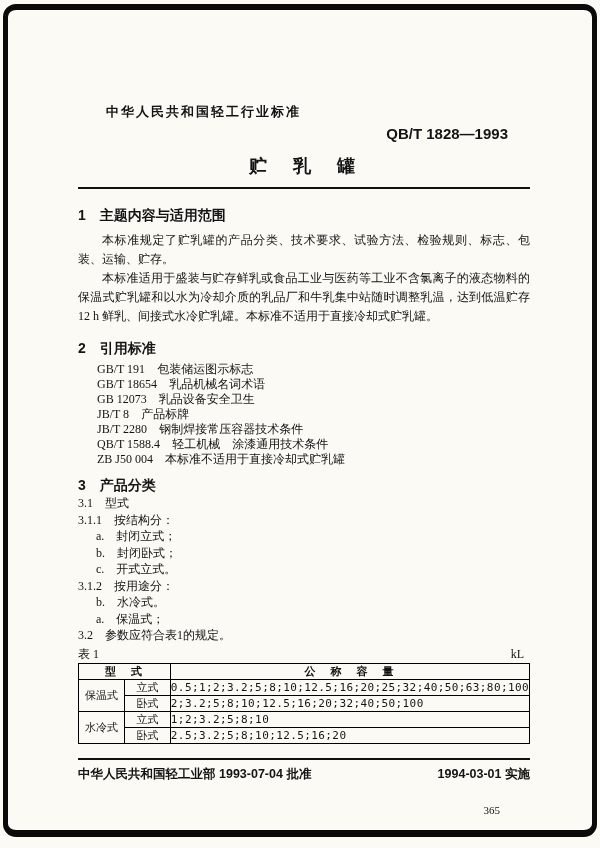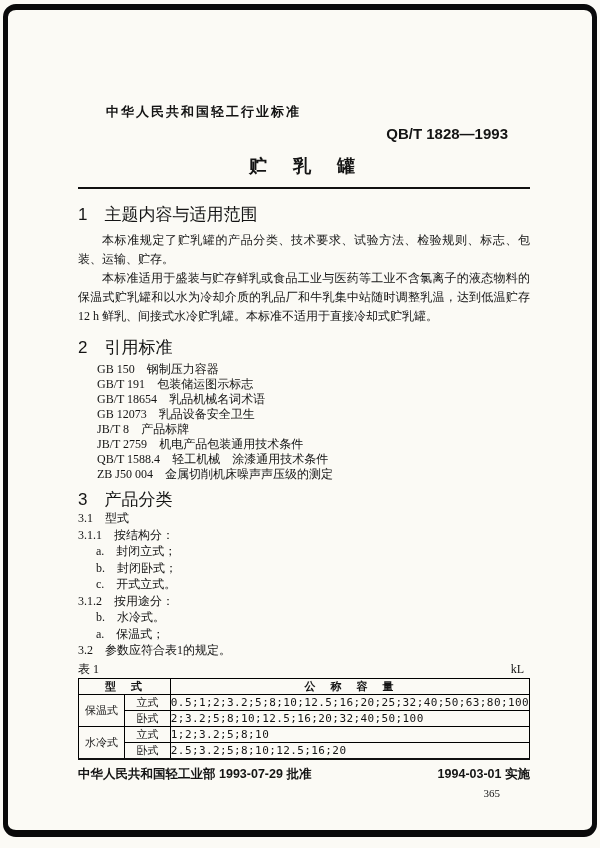--- a/index.html
+++ b/index.html
@@ -30,21 +30,21 @@
   .std-code { font-family:"Liberation Sans","DejaVu Sans",sans-serif; font-weight:bold; font-size:15px; }
   .doc-title {
     margin-top:11px; text-align:center;
     font-family:"Liberation Sans","DejaVu Sans",sans-serif;
     font-weight:bold; font-size:18px; line-height:24px; letter-spacing:4px;
   }
   .title-rule { margin-top:9px; height:2px; background:#111; }
 
   .sec-heading {
     font-family:"Liberation Sans","DejaVu Sans",sans-serif;
-    font-weight:normal; font-size:17px; line-height:16px;
+    font-weight:bold; font-size:14px; line-height:16px;
   }
   .gap-lg { margin-top:18px; }
   .gap-md { margin-top:14px; }
   .gap-sm { margin-top:10px; }
 
   .para { margin-top:8px; text-indent:2em; line-height:19px; text-align:justify; }
   .para + .para { margin-top:0; }
 
   .refs { margin-top:6px; margin-left:19px; }
   .ref-line { line-height:15px; white-space:nowrap; }
@@ -67,21 +67,21 @@
   td.g, td.s { width:62px; text-align:center; font-family:"Liberation Sans","DejaVu Sans",sans-serif; }
   td.v { font-size:10px; padding-left:8px; letter-spacing:0.4px; font-family:"DejaVu Sans Mono","Liberation Mono",monospace; }
 
   .footer-rule { position:absolute; left:78px; right:70px; top:758px; height:2px; background:#111; }
   .footer-row {
     position:absolute; left:78px; right:70px; top:766px;
     display:flex; justify-content:space-between;
     font-family:"Liberation Sans","DejaVu Sans",sans-serif;
     font-weight:bold; font-size:12.5px; line-height:16px;
   }
-  .page-no { position:absolute; right:100px; top:787px; font-size:11px; line-height:13px; }
+  .page-no { position:absolute; right:100px; top:804px; font-size:11px; line-height:13px; }
 </style>
 </head>
 <body>
 
 <div class="scan-frame"></div>
 
 <main class="content">
 
   <div class="std-org">中华人民共和国轻工行业标准</div>
   <div class="code-row">
@@ -89,28 +89,27 @@
   </div>
   <div class="doc-title">贮　乳　罐</div>
   <div class="title-rule"></div>
 
   <div class="sec-heading gap-lg">1　主题内容与适用范围</div>
   <p class="para">本标准规定了贮乳罐的产品分类、技术要求、试验方法、检验规则、标志、包装、运输、贮存。</p>
   <p class="para">本标准适用于盛装与贮存鲜乳或食品工业与医药等工业不含氯离子的液态物料的保温式贮乳罐和以水为冷却介质的乳品厂和牛乳集中站随时调整乳温，达到低温贮存 12 h 鲜乳、间接式水冷贮乳罐。本标准不适用于直接冷却式贮乳罐。</p>
 
   <div class="sec-heading gap-md">2　引用标准</div>
   <div class="refs">
-    <div class="ref-line"><span class="ref-code">GB 150</span><span class="ref-title">钢制压力容器</span></div>
     <div class="ref-line"><span class="ref-code">GB/T 191</span><span class="ref-title">包装储运图示标志</span></div>
     <div class="ref-line"><span class="ref-code">GB/T 18654</span><span class="ref-title">乳品机械名词术语</span></div>
     <div class="ref-line"><span class="ref-code">GB 12073</span><span class="ref-title">乳品设备安全卫生</span></div>
     <div class="ref-line"><span class="ref-code">JB/T 8</span><span class="ref-title">产品标牌</span></div>
-    <div class="ref-line"><span class="ref-code">JB/T 2759</span><span class="ref-title">机电产品包装通用技术条件</span></div>
+    <div class="ref-line"><span class="ref-code">JB/T 2280</span><span class="ref-title">钢制焊接常压容器技术条件</span></div>
     <div class="ref-line"><span class="ref-code">QB/T 1588.4</span><span class="ref-title">轻工机械　涂漆通用技术条件</span></div>
-    <div class="ref-line"><span class="ref-code">ZB J50 004</span><span class="ref-title">金属切削机床噪声声压级的测定</span></div>
+    <div class="ref-line"><span class="ref-code">ZB J50 004</span><span class="ref-title">本标准不适用于直接冷却式贮乳罐</span></div>
   </div>
 
   <div class="sec-heading gap-sm">3　产品分类</div>
   <div class="clauses">
     <div class="clause">3.1　型式</div>
     <div class="clause">3.1.1　按结构分：</div>
     <div class="clause item">a.　封闭立式；</div>
     <div class="clause item">b.　封闭卧式；</div>
     <div class="clause item">c.　开式立式。</div>
     <div class="clause">3.1.2　按用途分：</div>
@@ -148,16 +147,16 @@
         <td class="s">卧式</td>
         <td class="v">2.5;3.2;5;8;10;12.5;16;20</td>
       </tr>
     </tbody>
   </table>
 
 </main>
 
 <div class="footer-rule"></div>
 <div class="footer-row">
-  <span>中华人民共和国轻工业部 1993-07-29 批准</span>
+  <span>中华人民共和国轻工业部 1993-07-04 批准</span>
   <span>1994-03-01 实施</span>
 </div>
 <div class="page-no">365</div>
 
 </body></html>

